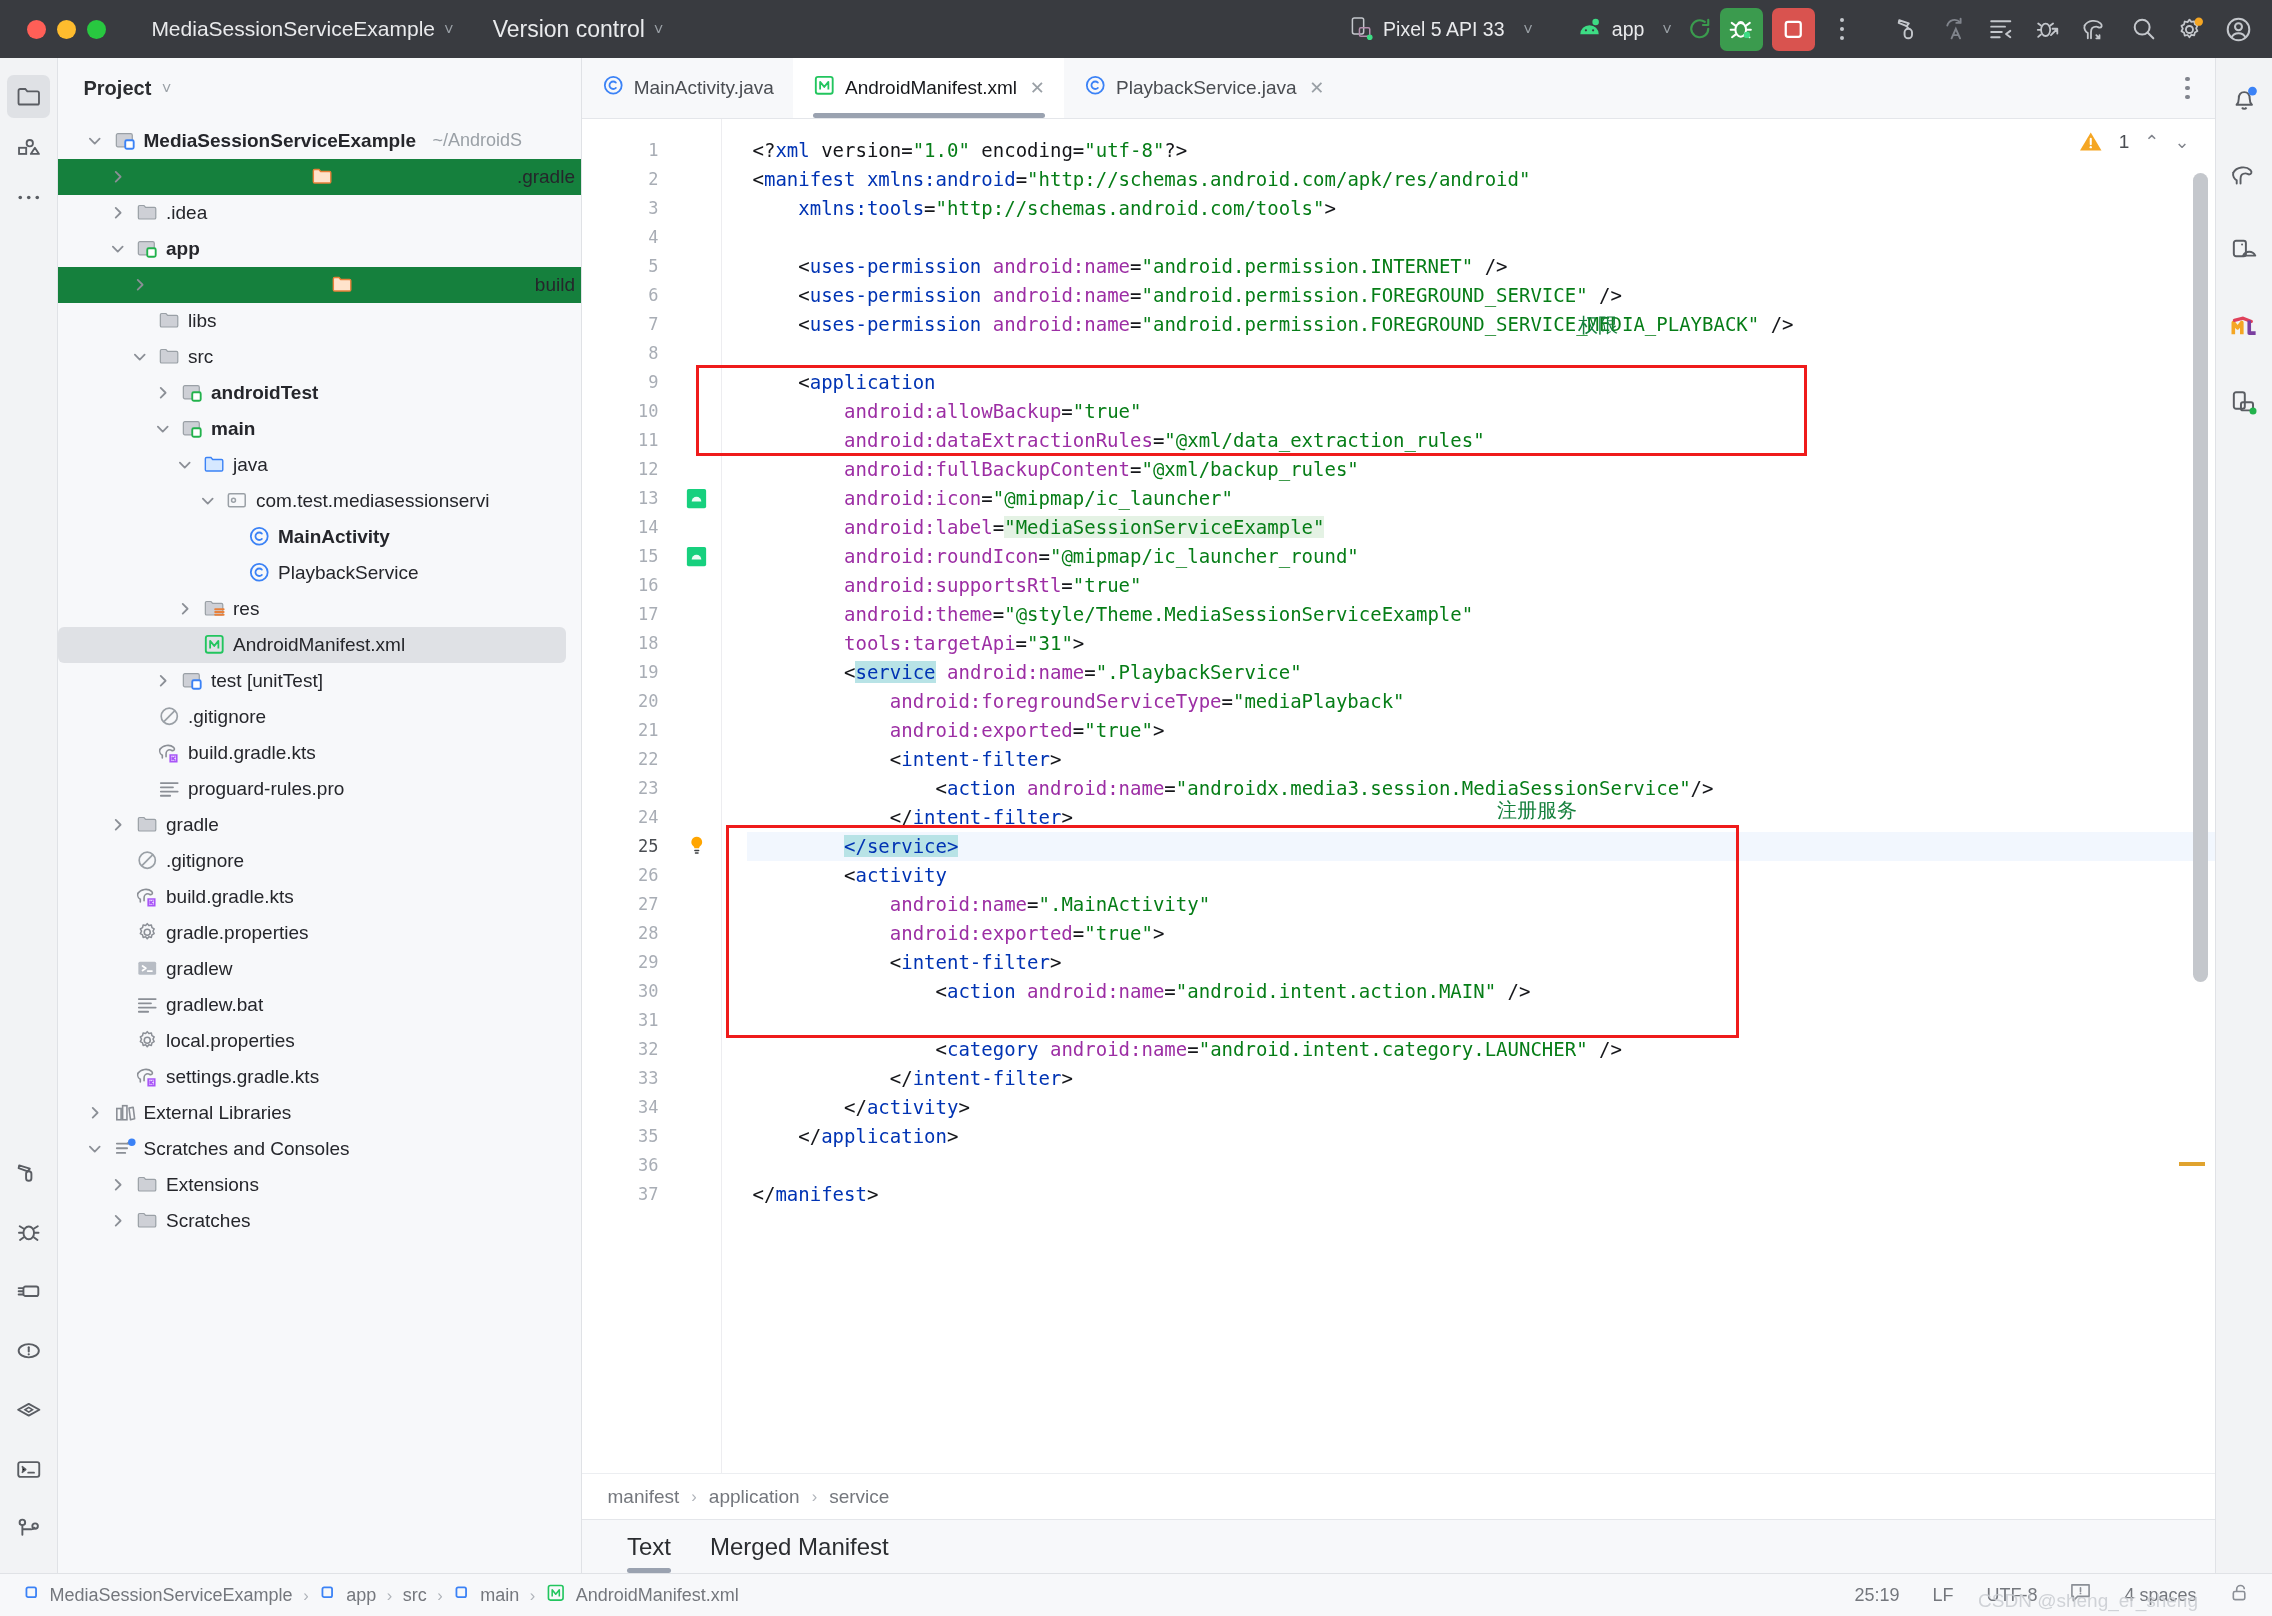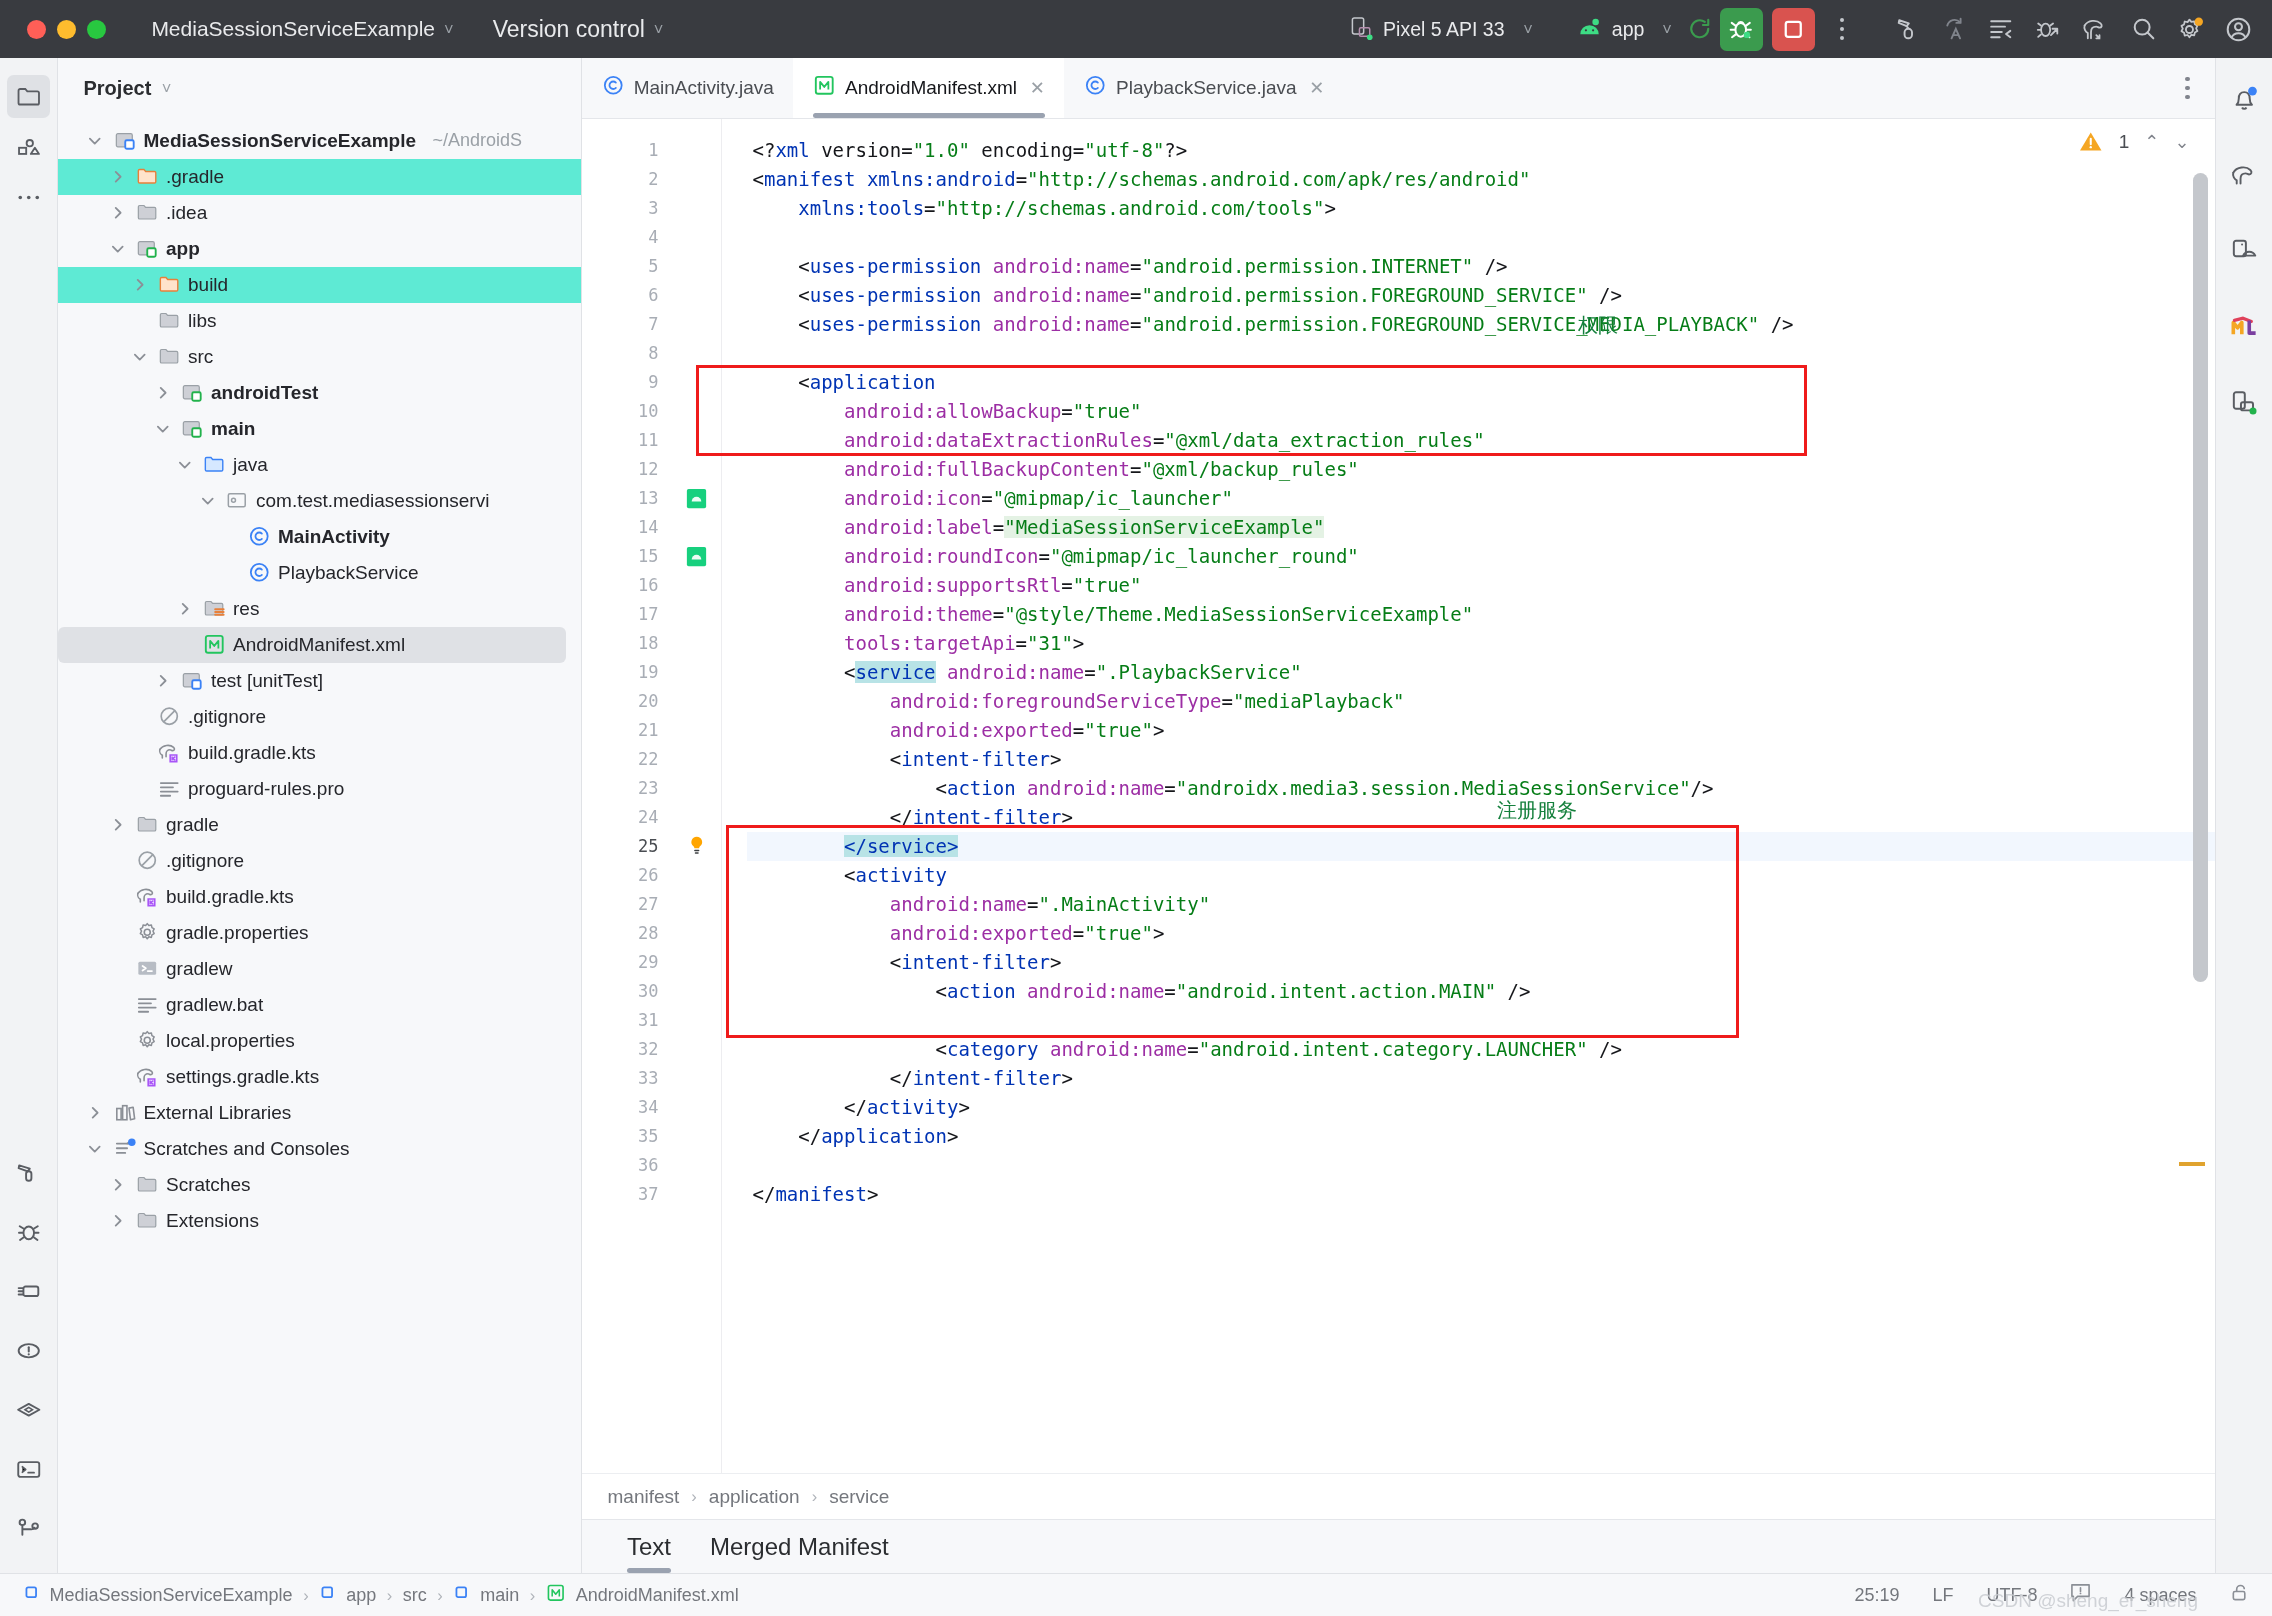--- a/index.html
+++ b/index.html
@@ -45,21 +45,21 @@
   .rail-bottom { margin-top:auto; display:flex; flex-direction:column; gap:16.5px; padding-bottom:22.5px;}
 
   
   .projpanel { width:524px; background:#f7f8fa; border-right:0.7px solid #e0e2e6;
                display:flex; flex-direction:column; }
   .pp-head { height:60px; display:flex; align-items:center; padding-left:25.5px; gap:10.5px;
              font-size:20px; color:#2b2d30; font-weight:600; }
   .tree { flex:1; overflow:hidden; padding-top:4.5px; font-size:19px; color:#25262b; }
   .trow { height:36px; display:flex; align-items:center; gap:7.5px; white-space:nowrap;
           padding-right:6px; }
-  .trow.hl-amber { background:#5eead4; }
+  .trow.hl-amber { background:#15803d;justify-content:space-between; }
   .trow.hl-sel { background:#dfe1e5; border-radius:6px; margin-right:15px; }
   .tw { width:22.5px; display:flex; justify-content:center; align-items:center; flex:0 0 22.5px;}
   .tw svg { display:block; }
   .tlabel { font-size:19px; }
   .tlabel.b { font-weight:700; }
   .tpath { color:#9aa0a6; font-size:18px; margin-left:9px; }
 
   
   .editorwrap { flex:1; display:flex; flex-direction:column; min-width:0; background:#fff; }
   .tabbar { height:61px; background:#f7f8fa; border-bottom:0.7px solid #e4e6ea;
@@ -703,34 +703,34 @@
             <span class="tw">
               <svg width="19.5" height="19.5" viewBox="0 0 24 24">
                 <path d="M9.5 6 L15.5 12 L9.5 18" fill="none" stroke="#8b8f96" stroke-width="2.2" stroke-linecap="round" stroke-linejoin="round"></path>
               </svg>
             </span>
             <span class="tw">
               <svg width="22.5" height="22.5" viewBox="0 0 24 24">
                 <path d="M2.5 6.2a1.4 1.4 0 0 1 1.4-1.4h4.6l1.8 2.1h9.4a1.4 1.4 0 0 1 1.4 1.4v9.5a1.4 1.4 0 0 1-1.4 1.4H3.9a1.4 1.4 0 0 1-1.4-1.4z" fill="#ced0d6" stroke="#9aa0a6" stroke-width="1.3"></path>
               </svg>
             </span>
+            <span class="tlabel">Extensions</span>
+          </div>
+          <div class="trow" style="padding-left: 48px;">
+            <span class="tw">
+              <svg width="19.5" height="19.5" viewBox="0 0 24 24">
+                <path d="M9.5 6 L15.5 12 L9.5 18" fill="none" stroke="#8b8f96" stroke-width="2.2" stroke-linecap="round" stroke-linejoin="round"></path>
+              </svg>
+            </span>
+            <span class="tw">
+              <svg width="22.5" height="22.5" viewBox="0 0 24 24">
+                <path d="M2.5 6.2a1.4 1.4 0 0 1 1.4-1.4h4.6l1.8 2.1h9.4a1.4 1.4 0 0 1 1.4 1.4v9.5a1.4 1.4 0 0 1-1.4 1.4H3.9a1.4 1.4 0 0 1-1.4-1.4z" fill="#ced0d6" stroke="#9aa0a6" stroke-width="1.3"></path>
+              </svg>
+            </span>
             <span class="tlabel">Scratches</span>
-          </div>
-          <div class="trow" style="padding-left: 48px;">
-            <span class="tw">
-              <svg width="19.5" height="19.5" viewBox="0 0 24 24">
-                <path d="M9.5 6 L15.5 12 L9.5 18" fill="none" stroke="#8b8f96" stroke-width="2.2" stroke-linecap="round" stroke-linejoin="round"></path>
-              </svg>
-            </span>
-            <span class="tw">
-              <svg width="22.5" height="22.5" viewBox="0 0 24 24">
-                <path d="M2.5 6.2a1.4 1.4 0 0 1 1.4-1.4h4.6l1.8 2.1h9.4a1.4 1.4 0 0 1 1.4 1.4v9.5a1.4 1.4 0 0 1-1.4 1.4H3.9a1.4 1.4 0 0 1-1.4-1.4z" fill="#ced0d6" stroke="#9aa0a6" stroke-width="1.3"></path>
-              </svg>
-            </span>
-            <span class="tlabel">Extensions</span>
           </div>
         </div>
     </div>
 
     <div class="editorwrap">
       <div class="tabbar" id="tabbar">
           <div class="tab">
             <span><svg width="22.5" height="22.5" viewBox="0 0 24 24">
                 <circle cx="12" cy="12" r="9" fill="none" stroke="#3b82f6" stroke-width="1.9"></circle>
                 <path d="M14.8 9.2a4 4 0 1 0 0 5.6" fill="none" stroke="#3b82f6" stroke-width="1.9" stroke-linecap="round"></path>

